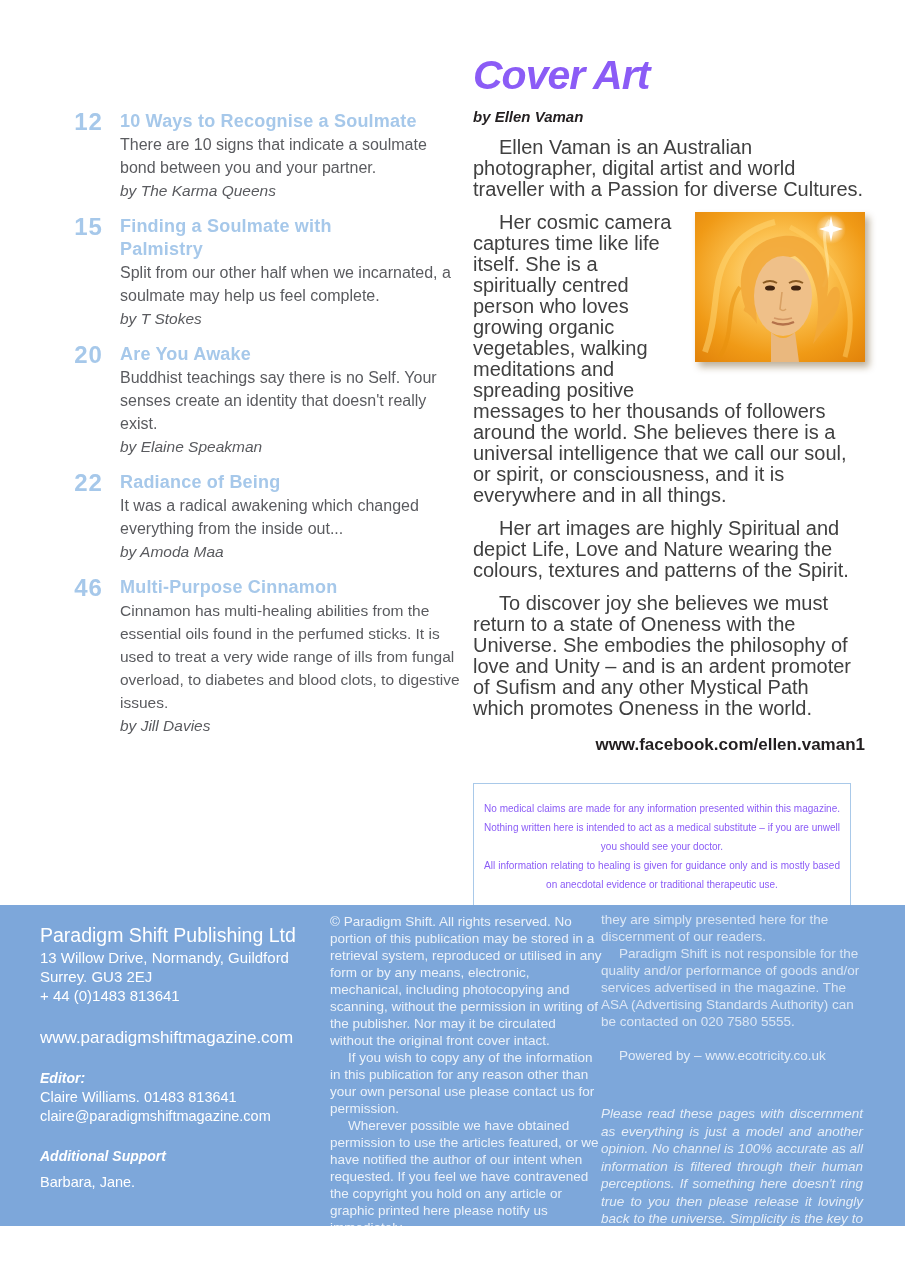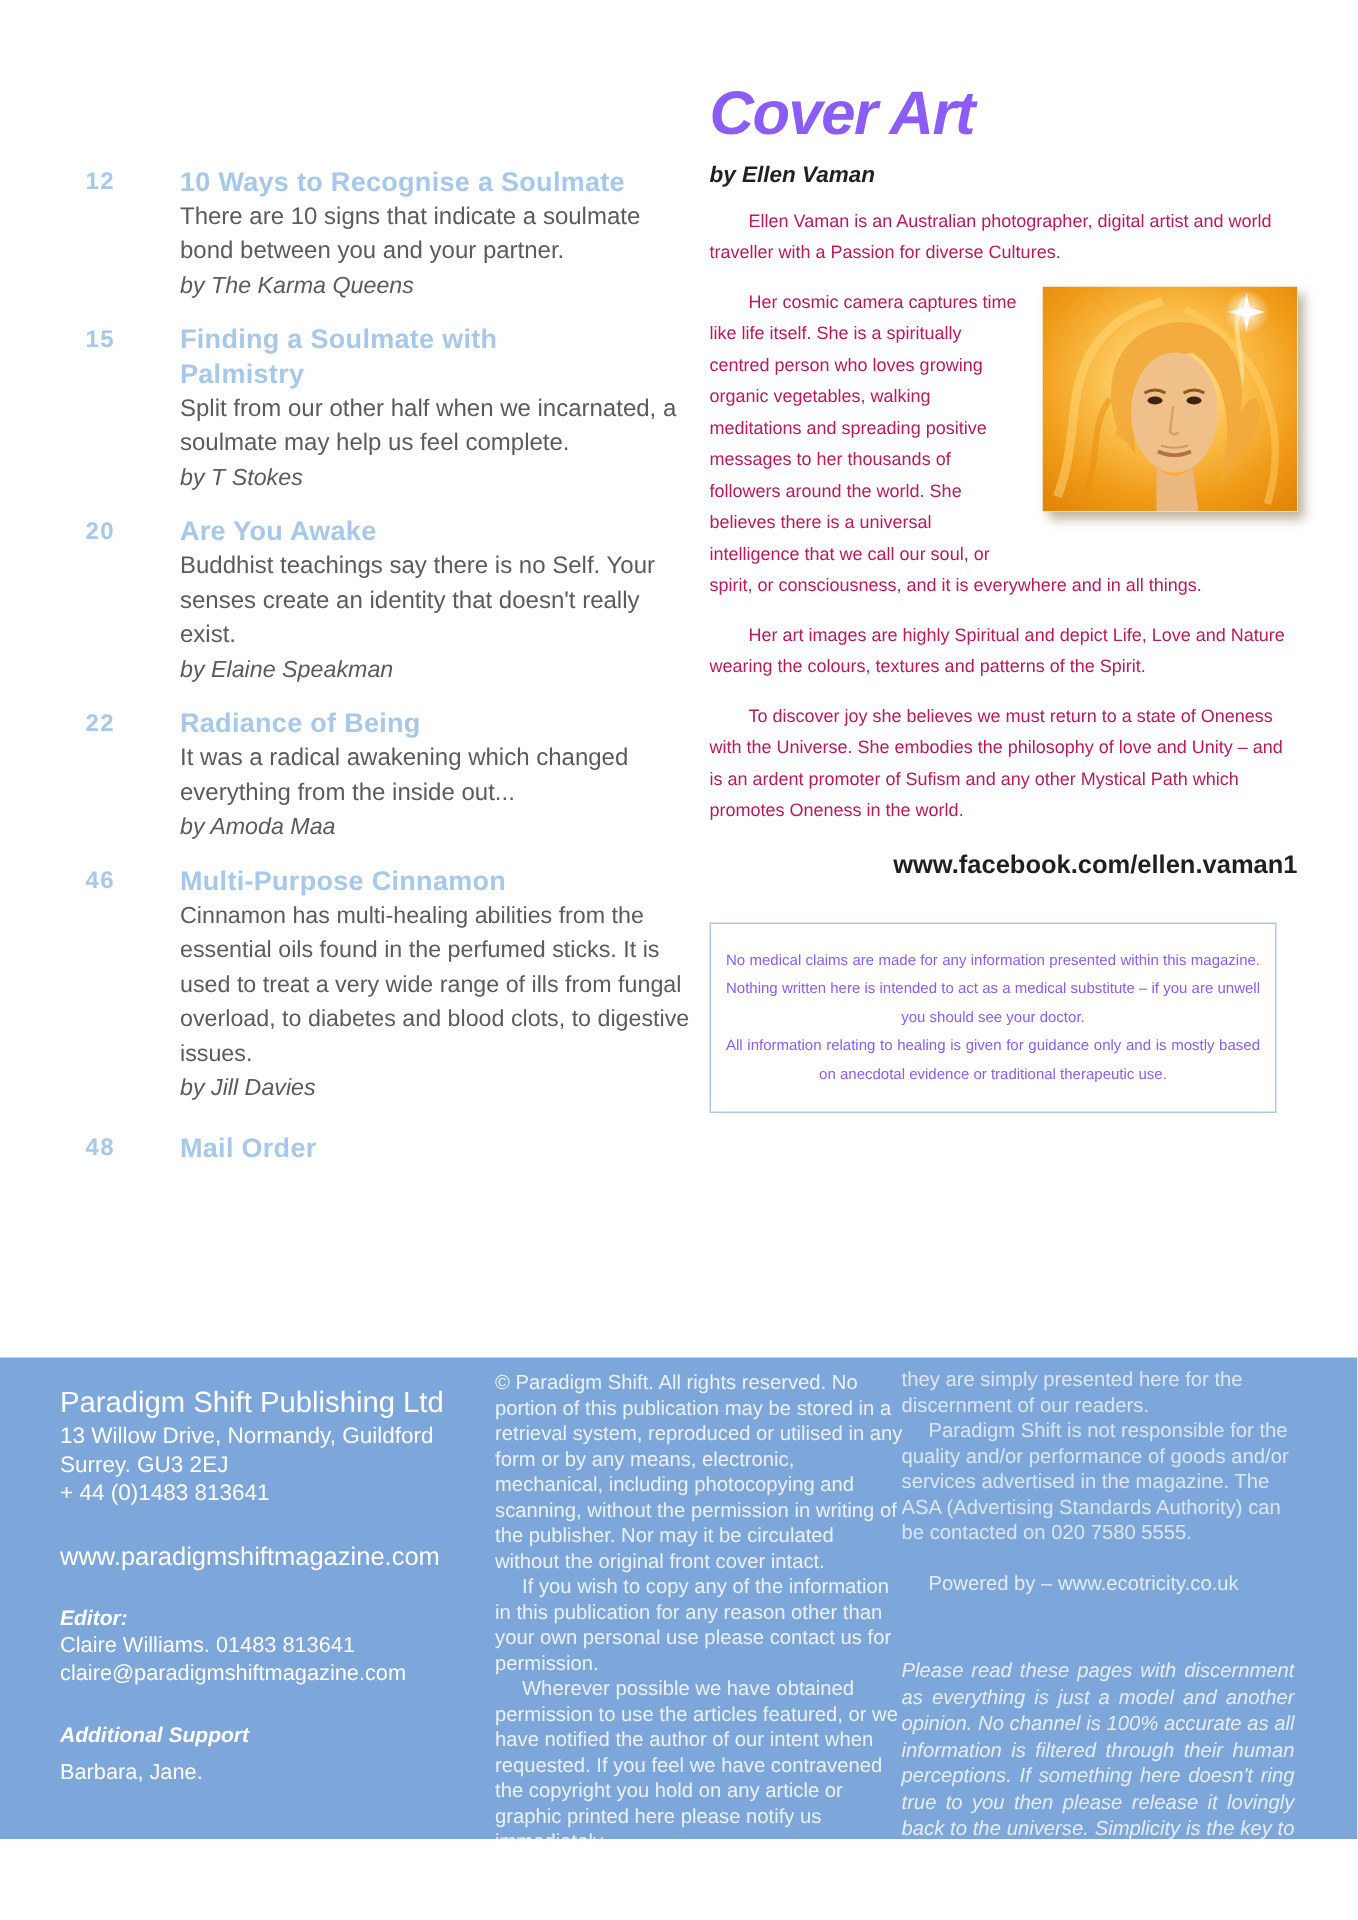--- a/index.html
+++ b/index.html
@@ -5,34 +5,34 @@
   html,body { margin:0; padding:0; }
   body {
     width:905px; height:1280px; background:#ffffff; position:relative;
     font-family:"Liberation Sans", sans-serif; overflow:hidden;
     -webkit-font-smoothing:antialiased;
   }
 
   
   .toc { position:absolute; left:57px; top:110px; width:404px; }
   .toc-item { display:flex; margin-bottom:13px; }
-  .toc-num { flex:none; width:63px; color:#a6c8ea; font-weight:bold; font-size:16px; line-height:23px; letter-spacing:1px; }
+  .toc-num { flex:none; width:63px; color:#a6c8ea; font-weight:bold; font-size:24px; line-height:23px; letter-spacing:1px;text-align:center; }
   .toc-texts { flex:1; }
   .toc-title { color:#a6c8ea; font-weight:bold; font-size:18px; line-height:23px; letter-spacing:.2px; }
   .toc-desc { color:#5a5b5f; font-size:16px; line-height:23px; }
   .toc-by   { color:#5a5b5f; font-size:15.5px; line-height:23px; font-style:italic; }
 
   
   .article { position:absolute; left:473px; top:52px; width:392px; }
   .article-title {
     margin:0 0 10px; color:#8b5cf6; font-weight:bold; font-style:italic;
     font-size:41px; line-height:46px; letter-spacing:-1px;
   }
   .article-byline { font-size:15px; font-weight:bold; font-style:italic; color:#231f20; margin:0 0 9px; }
-  .article p.body { margin:12px 0 10px; color:#be185d; font-size:12px; line-height:21px; text-indent:26px; }
+  .article p.body { margin:12px 0 10px; color:#404040; font-size:20px; line-height:21px; text-indent:26px; }
   .portrait {
     float:right; width:170px; height:150px; margin:2px 0 24px 12px;
     box-shadow:4px 5px 7px rgba(90,60,10,.4);
   }
   .fb-link { margin:16px 0 0; text-align:right; font-weight:bold; font-size:17px; color:#231f20; }
   .disclaimer {
     margin-top:28px; border:1px solid #a9c9e9; padding:15px 10px; width:356px;
   }
   .disclaimer p {
     margin:0; color:#8b5cf6; font-size:10px; line-height:19px;
@@ -105,26 +105,20 @@
 
     <div class="toc-item">
       <div class="toc-num">46</div>
       <div class="toc-texts">
         <div class="toc-title">Multi-Purpose Cinnamon</div>
         <div class="toc-desc" style="font-size:15.5px;">Cinnamon has multi-healing abilities from the essential oils found in the perfumed sticks.  It is used to treat a very wide range of ills from fungal overload, to diabetes and blood clots, to digestive issues.</div>
         <div class="toc-by">by Jill Davies</div>
       </div>
     </div>
 
-    <div class="toc-item" style="margin-top:17px;">
-      <div class="toc-num">48</div>
-      <div class="toc-texts">
-        <div class="toc-title">Mail Order</div>
-      </div>
-    </div>
 
   </section>
 
   <section class="article">
     <h1 class="article-title">Cover Art</h1>
     <div class="article-byline">by Ellen Vaman</div>
 
     <p class="body">Ellen Vaman is an Australian photographer, digital artist and world traveller with a Passion for diverse Cultures.</p>
 
     <div class="portrait">

